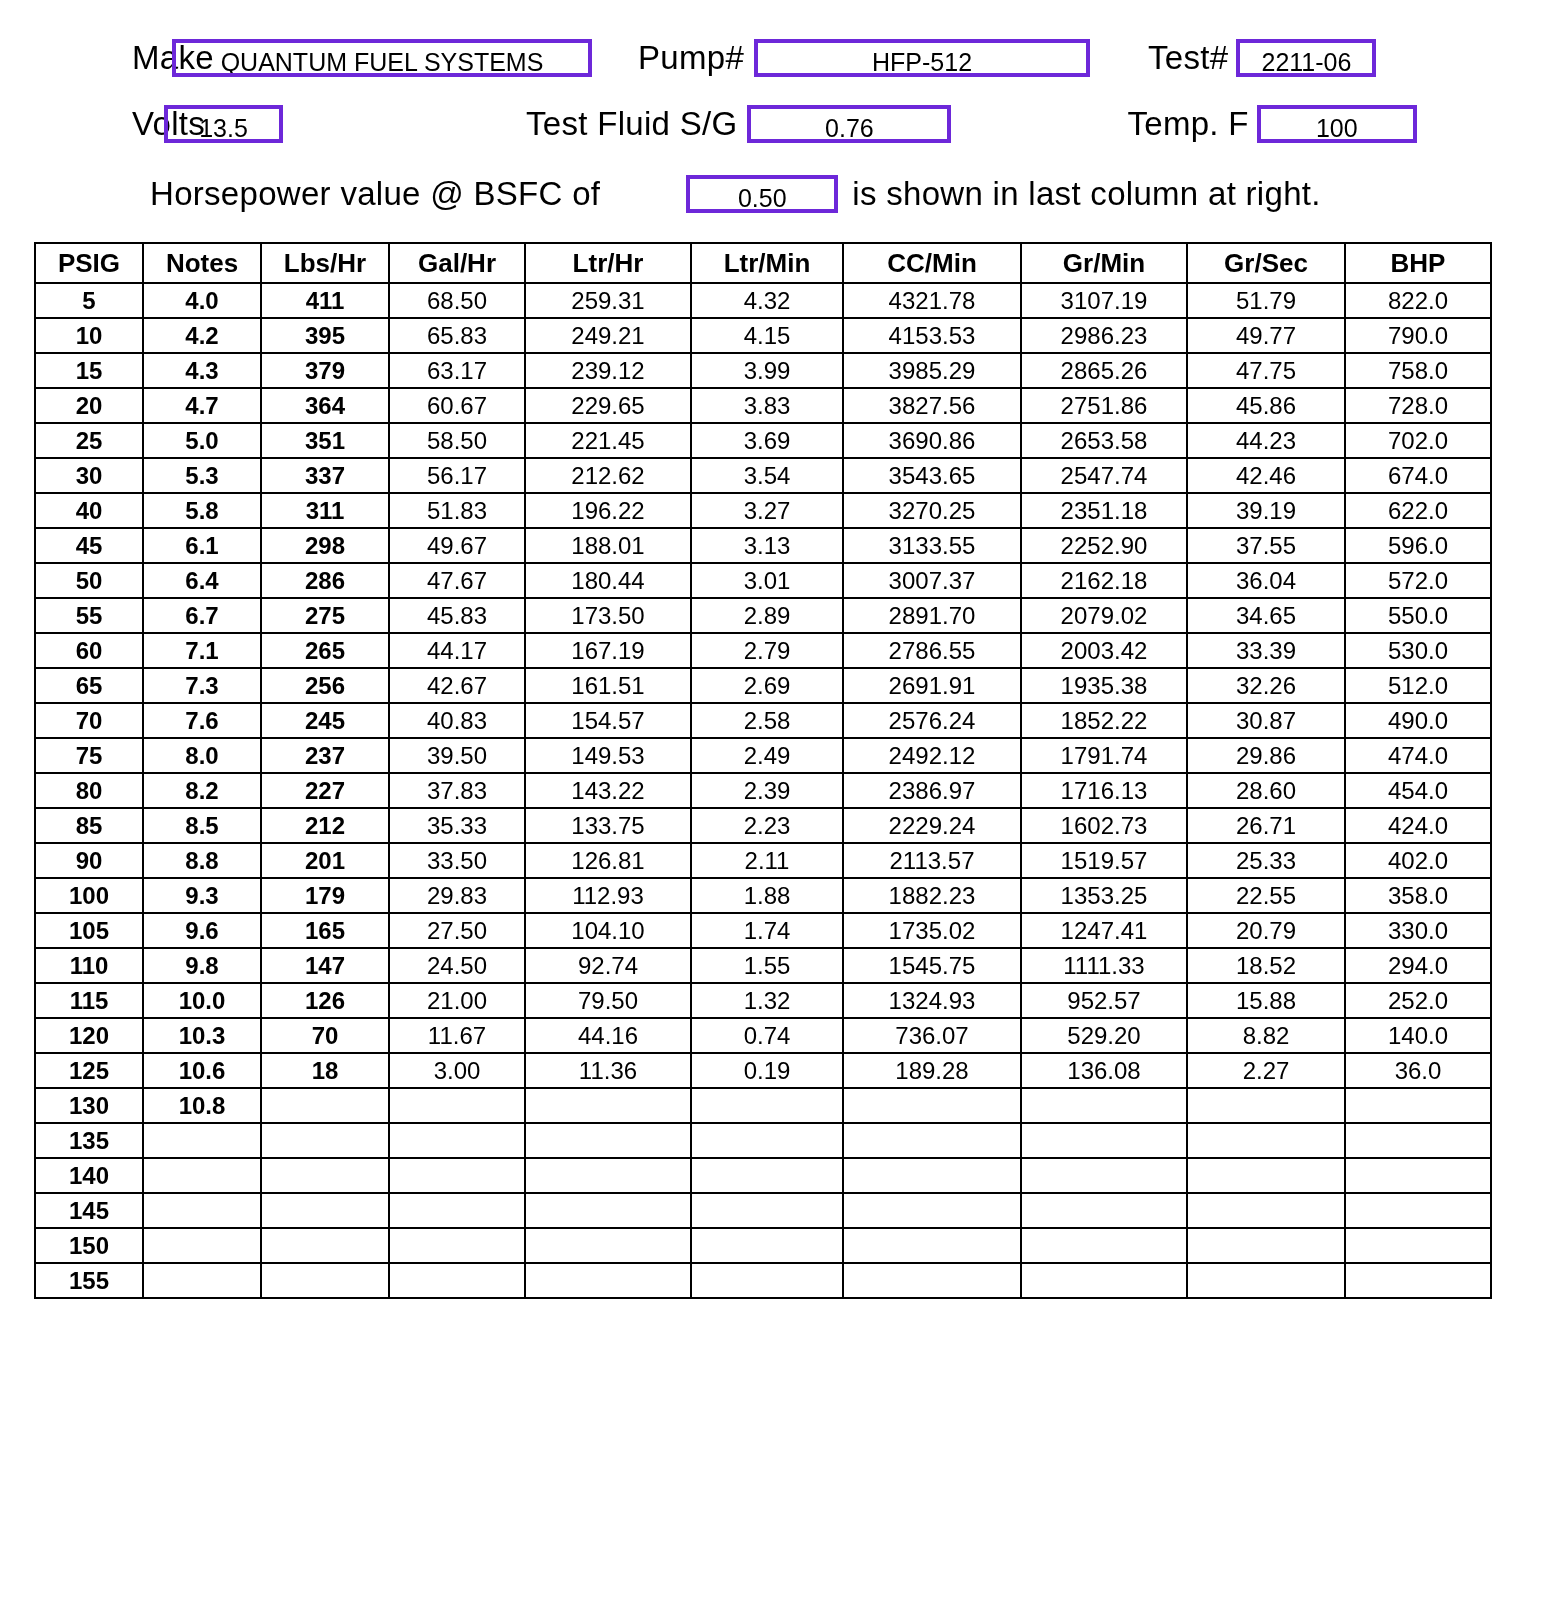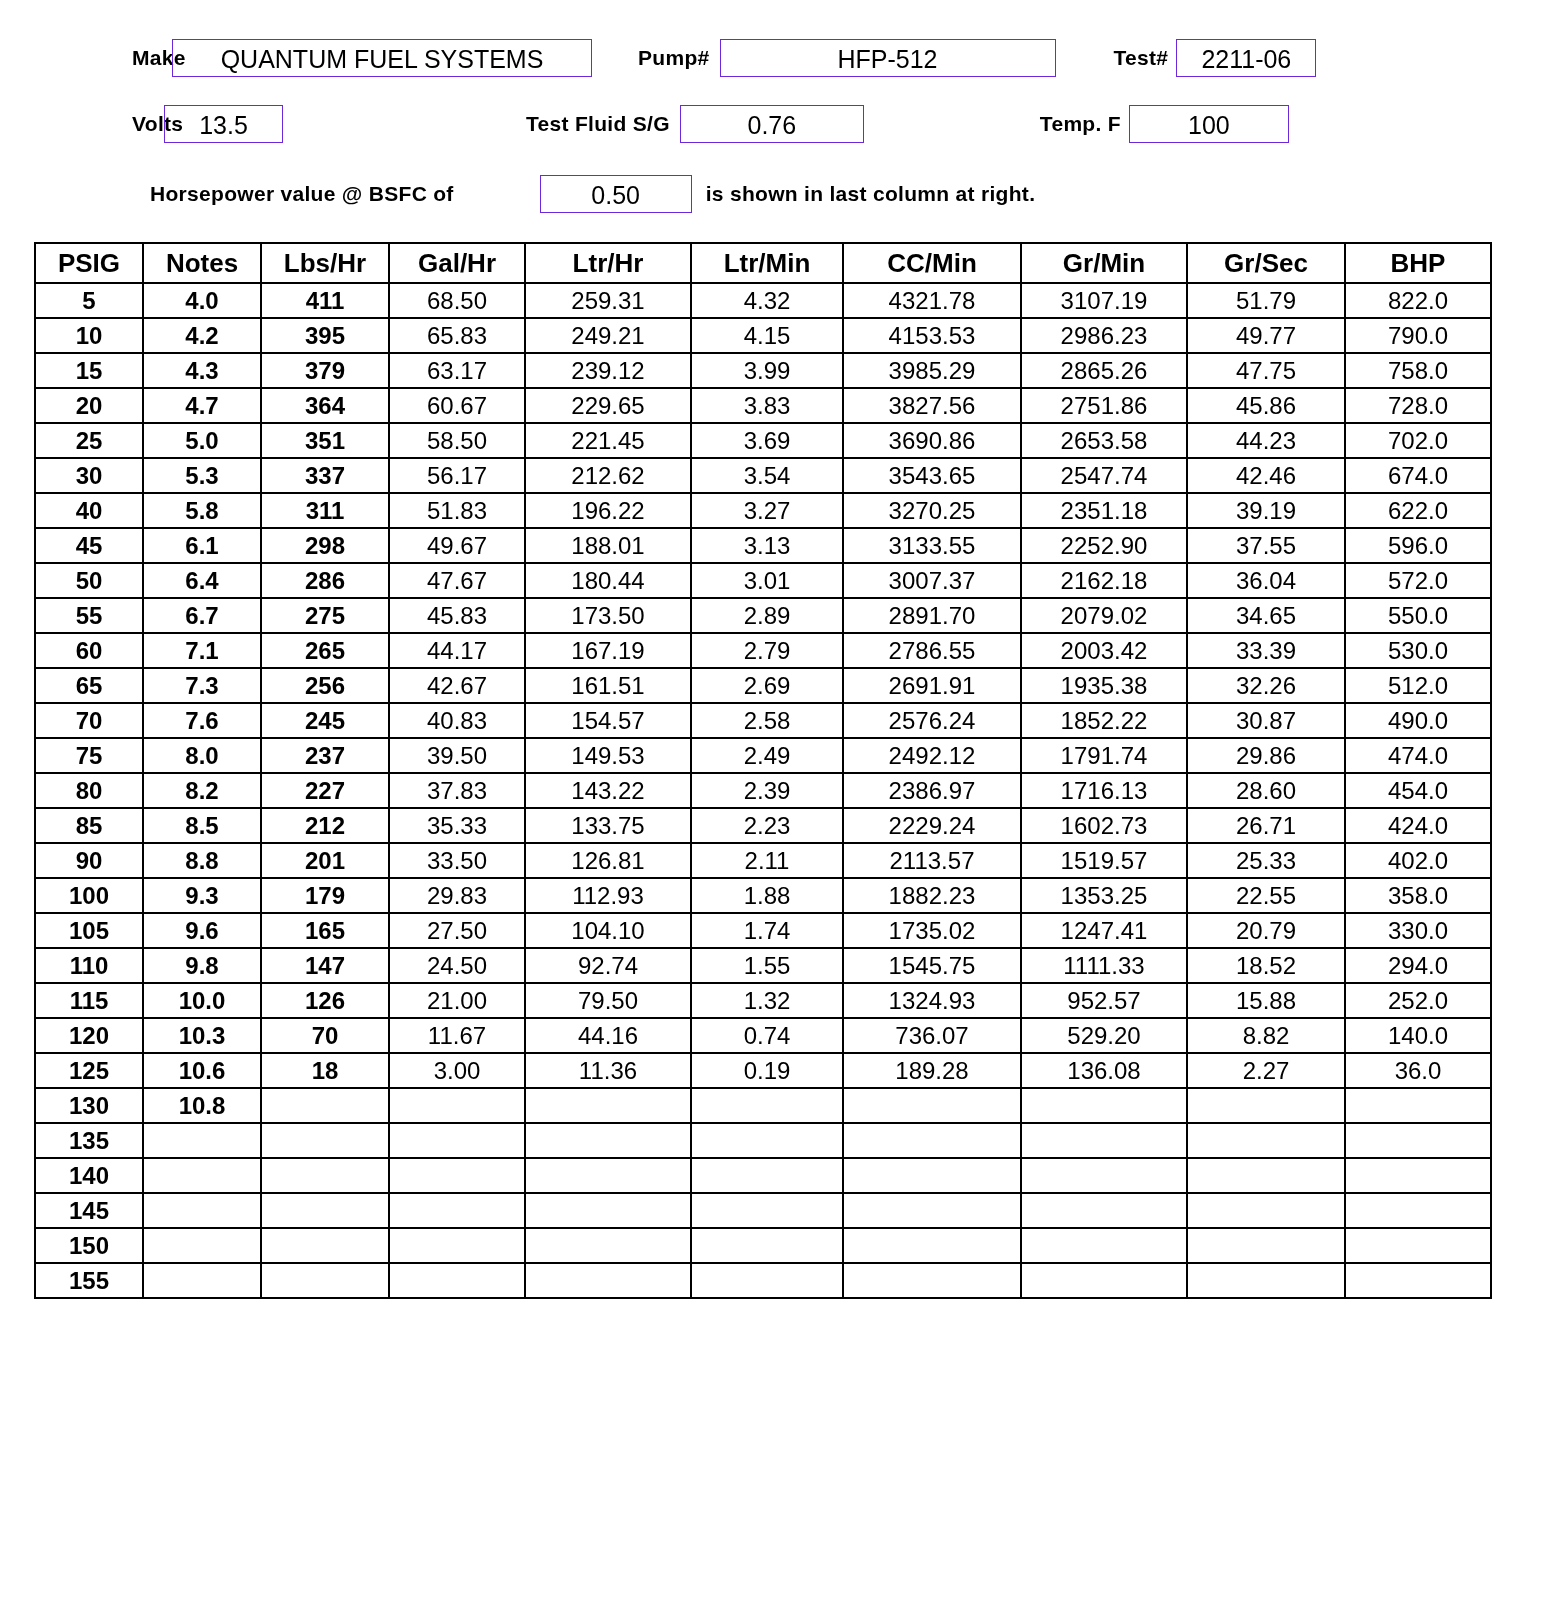--- a/index.html
+++ b/index.html
@@ -26,27 +26,27 @@
   .hdr-row {
     display: flex;
     align-items: center;
     height: 52px;
   }
   .hdr-row.r1 { margin-top: 32px; }
   .hdr-row.r2 { margin-top: 14px; }
   .hdr-row.r3 { margin-top: 18px; }
 
   .lbl {
-    font-weight: bold;
-    font-size: 21px;
+    font-weight: normal;
+    font-size: 33px;
     letter-spacing: .3px;
     white-space: nowrap;
   }
   .box {
-    border: 1px solid #6d28d9;
+    border: 4px solid #6d28d9;
     height: 38px;
     line-height: 38px;
     text-align: center;
     font-size: 25px;
     box-sizing: border-box;
     overflow: hidden;
     white-space: nowrap;
   }
 
   
@@ -96,21 +96,21 @@
     <span class="lbl" style="margin-left:46px;">Pump#</span>
     <span class="box" style="width:336px; margin-left:10px;">HFP-512</span>
     <span class="lbl" style="margin-left:58px;">Test#</span>
     <span class="box" style="width:140px; margin-left:8px;">2211-06</span>
   </div>
 
   <div class="hdr-row r2">
     <span class="lbl" style="width:130px; text-align:left; padding-left:98px; box-sizing:border-box;">Volts</span>
     <span class="box" style="width:119px; ">13.5</span>
     <span class="lbl" style="margin-left:243px;">Test Fluid S/G</span>
-    <span class="box" style="width:184px; margin-left:10px;">0.76</span>
+    <span class="box" style="width:204px; margin-left:10px;">0.76</span>
     <span class="lbl" style="margin-left:176px;">Temp.  F</span>
     <span class="box" style="width:160px; margin-left:8px;">100</span>
   </div>
 
   <div class="hdr-row r3">
     <span class="lbl" style="margin-left:116px;">Horsepower value @  BSFC of</span>
     <span class="box" style="width:152px; margin-left:86px;">0.50</span>
     <span class="lbl" style="margin-left:14px;">is shown in last column at right.</span>
   </div>
 

